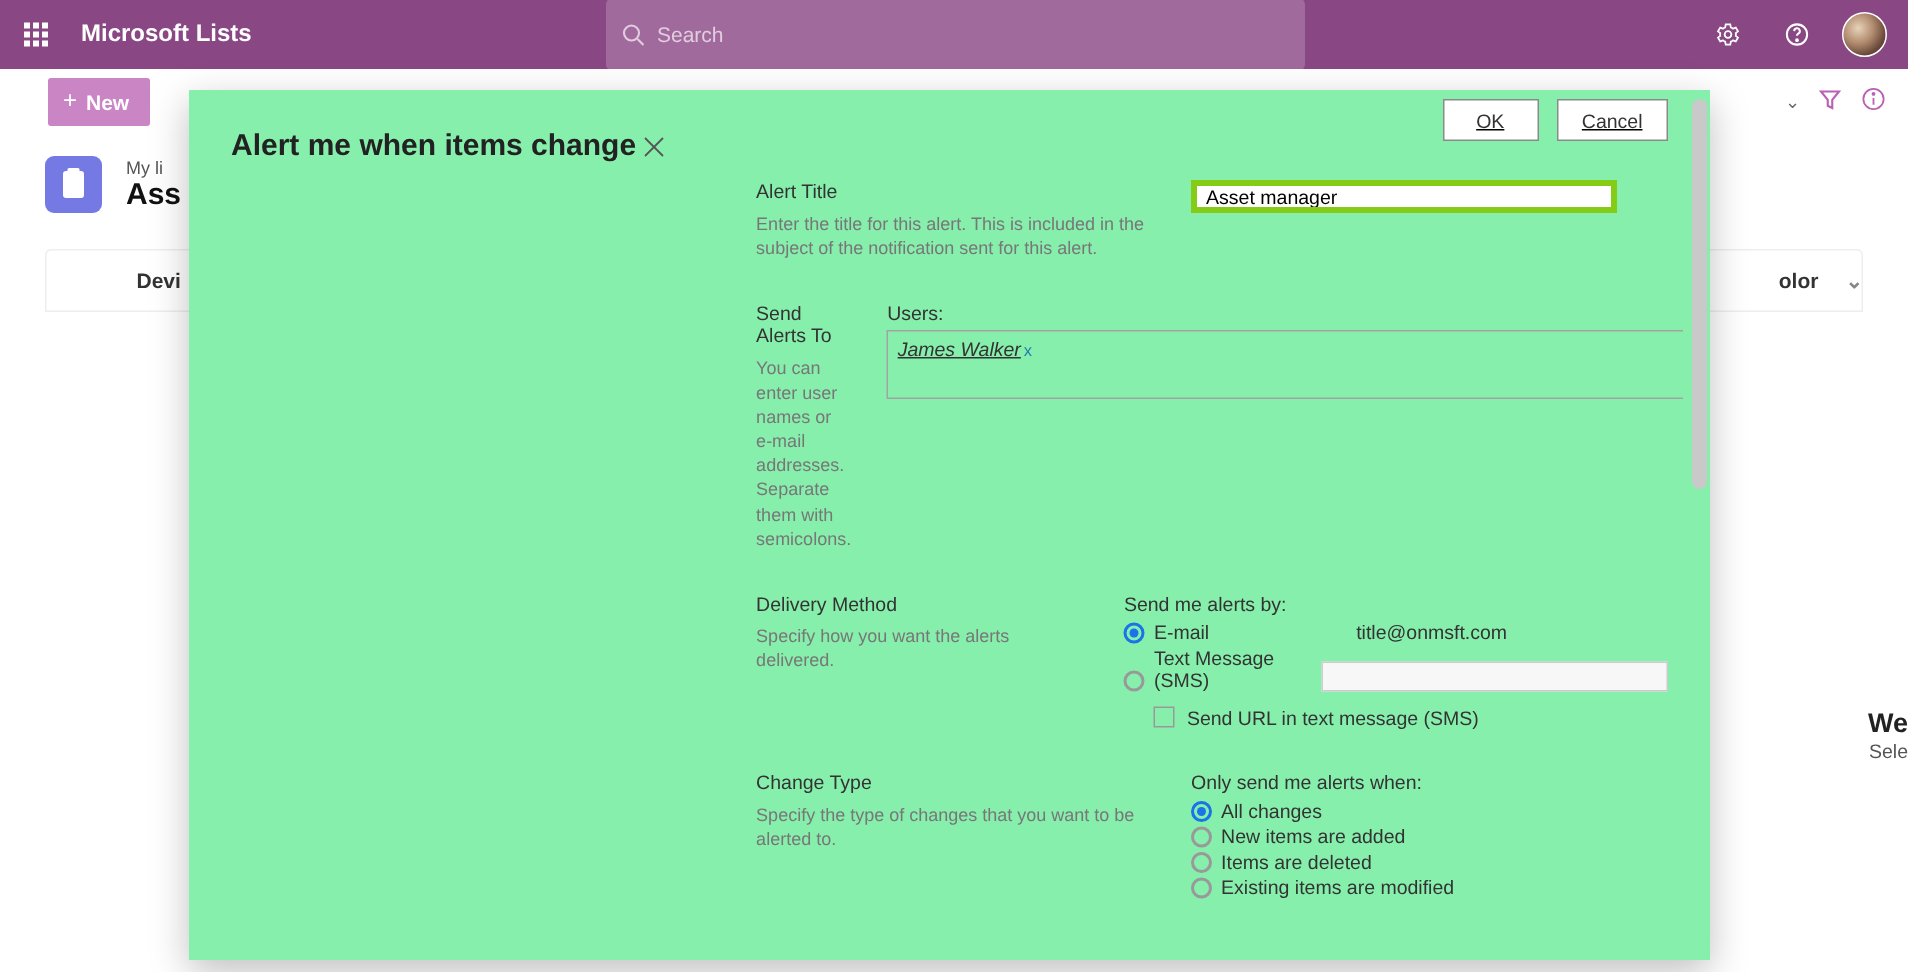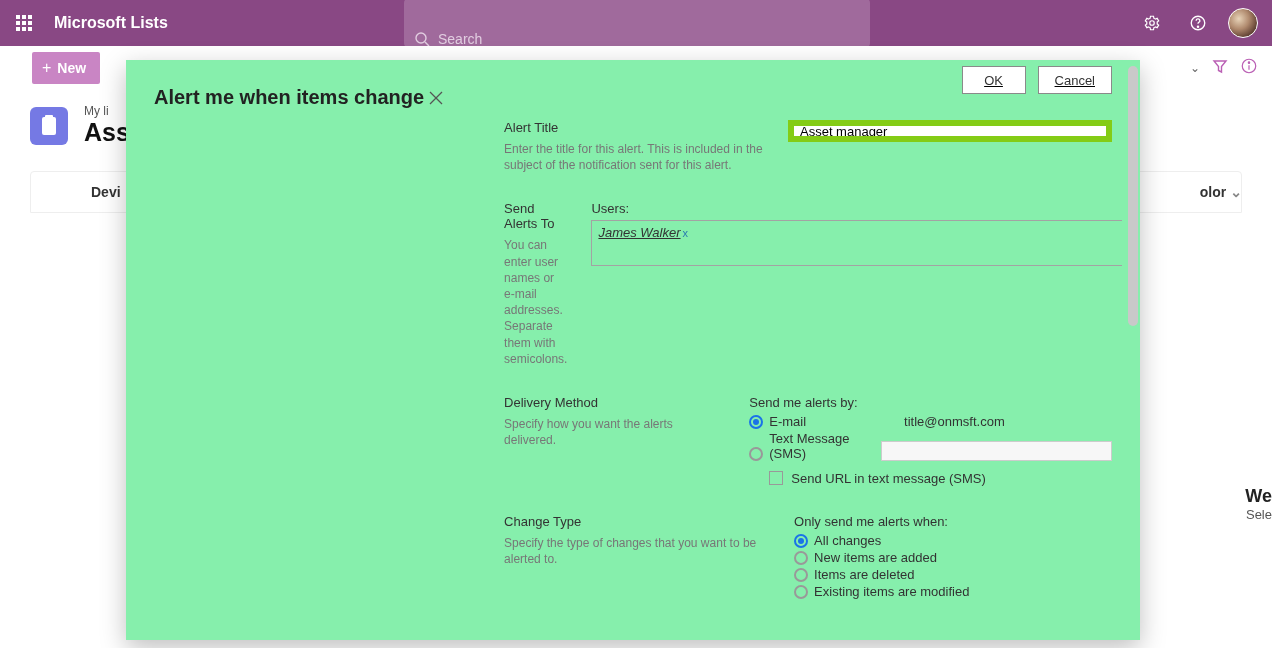--- a/index.html
+++ b/index.html
@@ -5,46 +5,46 @@
   * { box-sizing: border-box; margin: 0; padding: 0; }
   html, body { width: 1272px; height: 648px; font-family: "Segoe UI", Arial, sans-serif; overflow: hidden; background: #fff; }
   
   
   .suite-bar { height: 46px; background: #894884; display: flex; align-items: center; color: #fff; }
   .waffle { width: 48px; height: 46px; display: flex; align-items: center; justify-content: center; }
   .waffle-grid { width: 16px; height: 16px; display: grid; grid-template-columns: repeat(3,4px); grid-template-rows: repeat(3,4px); gap: 2px; }
   .waffle-grid span { background:#fff; width:4px; height:4px; }
   .brand { font-size: 16px; font-weight: 600; padding-left: 6px; }
   .search-wrap { margin-left: auto; margin-right: auto; position: absolute; left: 404px; }
-  .search-box { width: 466px; height: 48px; background: #a06a9c; border-radius: 4px; display: flex; align-items: flex-end; padding: 0 10px; color: #e8d6e6; }
+  .search-box { width: 466px; height: 48px; background: #a06a9c; border-radius: 4px; display: flex; align-items: center; padding: 0 10px; color: #e8d6e6; }
   .search-box svg { margin-right: 8px; flex-shrink:0; }
   .search-box span { font-size: 14px; color: #e1cde0; }
   .bar-right { margin-left: auto; display: flex; align-items: center; gap: 14px; padding-right: 14px; }
   .bar-icon { width: 32px; height: 32px; display:flex; align-items:center; justify-content:center; color:#fff; }
   .avatar { width: 30px; height: 30px; border-radius: 50%; background: radial-gradient(circle at 35% 35%, #e7d3b8 0%, #b08a6e 40%, #6a4a3a 70%, #3a2a24 100%); border:1px solid #fff; }
   
   
   .cmd-bar { height: 44px; background:#fff; display:flex; align-items:center; padding:0 14px; position:relative; }
   .new-btn { height:32px; background:#C985C4; color:#fff; border:none; border-radius:2px; padding:0 14px 0 10px; font-size:14px; font-weight:600; display:flex; align-items:center; gap:6px; margin-left:18px; }
   .new-btn .plus { font-size:16px; font-weight:400; }
   .cmd-right { position:absolute; right:14px; display:flex; align-items:center; gap:12px; color:#894884; }
   .chev { font-size:12px; color:#666; }
   
   
   .page-bg { padding: 14px 30px; }
   .list-row { display:flex; align-items:center; gap:16px; }
   .list-icon { width:38px; height:38px; background:#7579E4; border-radius:6px; display:flex; align-items:center; justify-content:center; }
   .list-icon svg { fill:#fff; }
   .breadcrumb-wrap { display:flex; flex-direction:column; }
   .breadcrumb { font-size:12px; color:#555; }
-  .list-title { font-size:25px; font-weight:600; color:#111; position:relative; }
+  .list-title { font-size:20px; font-weight:600; color:#111; position:relative; }
   .col-header-row { margin-top:24px; height:42px; border:1px solid #eee; border-radius:4px 4px 0 0; display:flex; align-items:center; padding:0 60px; font-size:14px; font-weight:600; color:#333; }
-  .colhead-right { position:absolute; right:30px; display:flex; align-items:center; gap:4px; color:#333; }
-  
-  .right-pane-text { position:absolute; right:0; top:486px; text-align:right; color:#333; }
+  .colhead-right { position:absolute; right:30px; display:flex; align-items:center; gap:18px; color:#333; }
+  
+  .right-pane-text { position:absolute; right:0; top:472px; text-align:right; color:#333; }
   .right-pane-text .t1 { font-size:18px; font-weight:600; color:#222; }
   .right-pane-text .t2 { font-size:13px; color:#555; }
   
   
   .modal { position:absolute; left:126px; top:60px; width:1014px; height:580px; background:#86efac; box-shadow:0 8px 24px rgba(0,0,0,0.25); display:flex; flex-direction:row; }
   .modal-head { padding:26px 28px 10px 28px; display:flex; align-items:flex-start; }
   .modal-title { font-size:20px; font-weight:600; color:#222; }
   .modal-close { margin-left:auto; width:24px; height:24px; display:flex; align-items:center; justify-content:center; color:#555; cursor:pointer; }
   .modal-body-wrap { position:relative; flex:1; overflow:hidden; }
   .modal-body { position:absolute; inset:0 18px 0 28px; overflow-y:auto; padding-right:10px; }
@@ -52,21 +52,21 @@
   
   .btn-row { display:flex; justify-content:flex-end; gap:12px; padding:6px 0 20px 0;text-decoration:underline; }
   .win-btn { height:28px; min-width:64px; padding:0 16px; font-size:13px; background:#fff; border:1px solid #8a8a8a; color:#333; cursor:pointer; }
   
   .form-row { display:flex; padding:6px 0 22px 0; }
   .form-left { width:290px; padding-right:24px; }
   .form-left .sec-title { font-size:13px; color:#333; margin-bottom:6px; }
   .form-left .sec-desc { font-size:12px; color:#777; line-height:1.35; }
   .form-right { flex:1; font-size:13px; color:#333; }
   .field-label { font-size:13px; color:#333; margin-bottom:4px; display:block; }
-  .text-input { width:324px; height:22px; border:6px solid #84cc16; padding:0 6px; font-size:13px; font-family:inherit; }
+  .text-input { width:284px; height:22px; border:4px solid #84cc16; padding:0 6px; font-size:13px; font-family:inherit; }
   .users-box { width:640px; height:46px; border:1px solid #a3a3a3; padding:4px 6px; font-size:13px; }
   .user-chip { text-decoration:underline; color:#333;font-style:italic; }
   .chip-x { color:#2a7ab0; margin-left:2px; font-size:11px; cursor:pointer; }
   
   .radio-row { display:flex; align-items:flex-end; gap:6px; margin:2px 0; }
   .radio { width:14px; height:14px; border:2px solid #999; border-radius:50%; display:inline-flex; align-items:center; justify-content:center; flex-shrink:0; }
   .radio.selected { border-color:#1a73e8; }
   .radio.selected::after { content:""; width:6px; height:6px; background:#1a73e8; border-radius:50%; }
   .radio-label { font-size:13px; }
   .email-addr { margin-left:92px; color:#333; }

